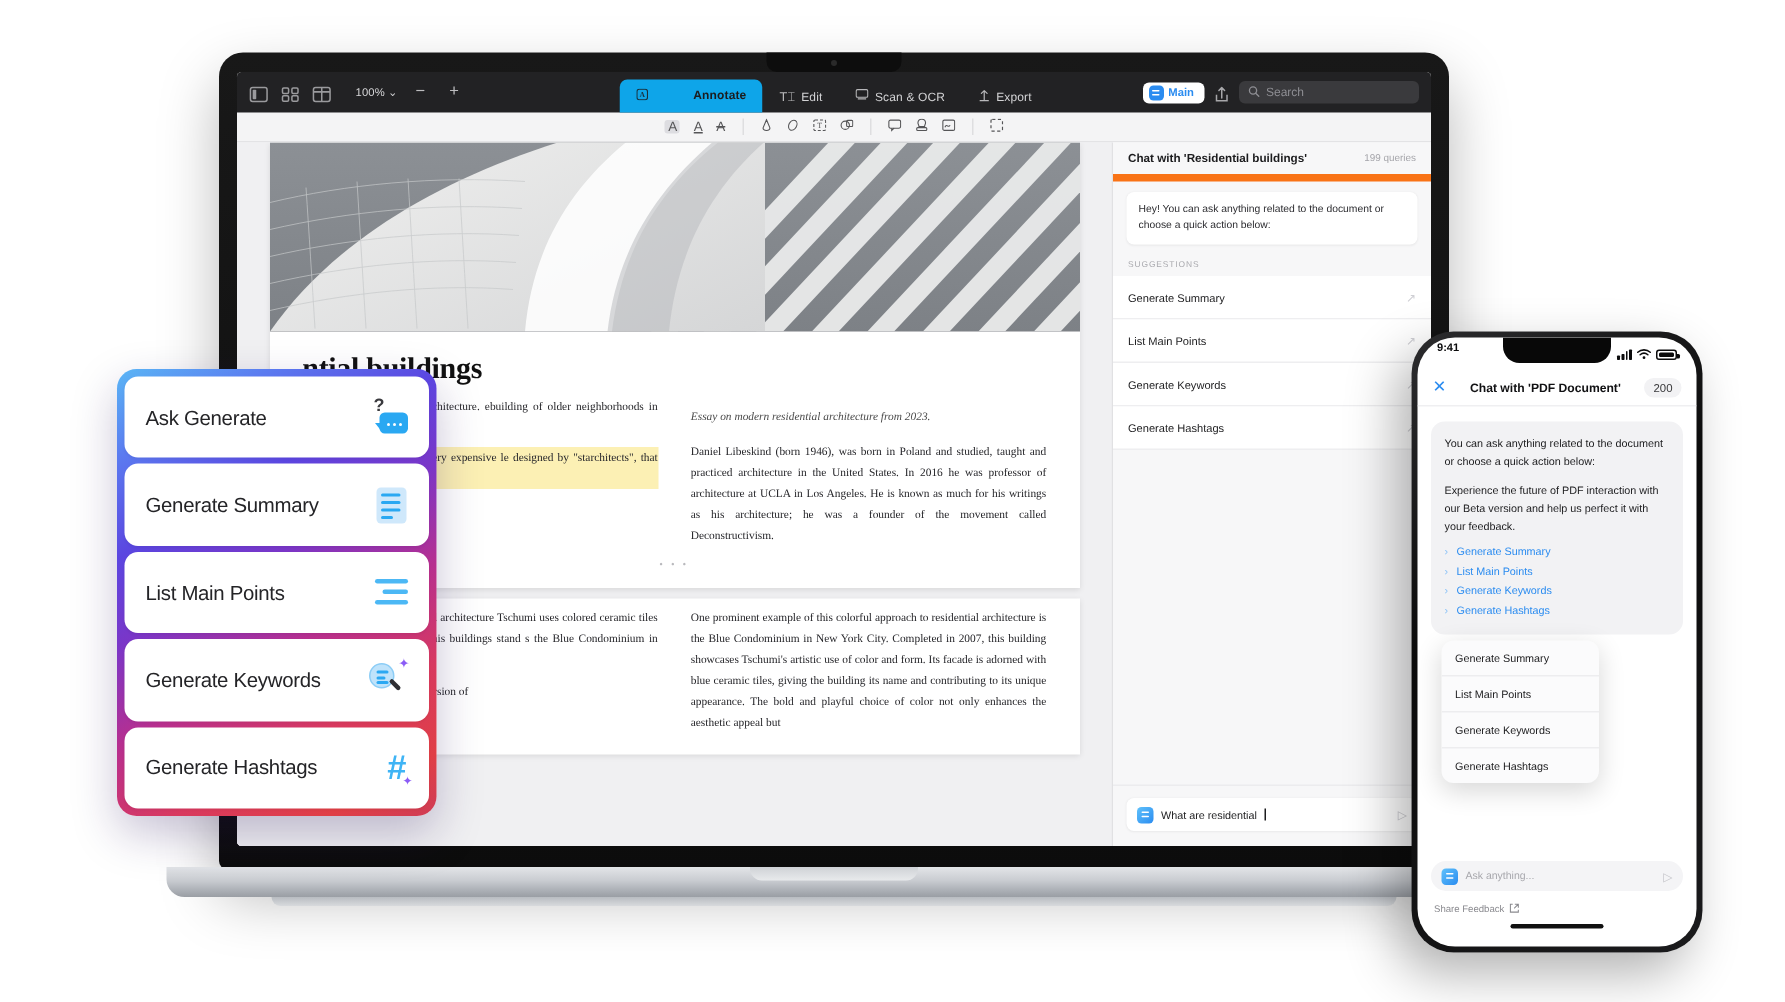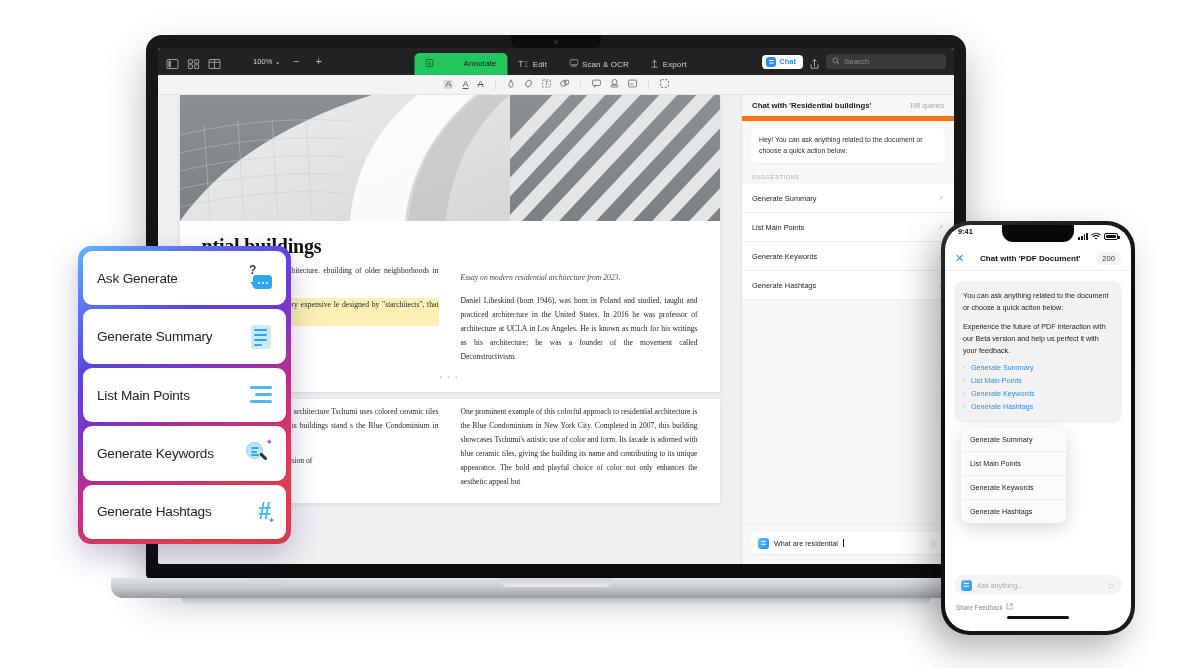--- a/index.html
+++ b/index.html
@@ -52,35 +52,35 @@
   }
 
   
   .app-topbar {
     height: 27px; background: #222224; display: flex; align-items: center;
     padding: 0 8px; gap: 8px; position: relative; flex: none;
   }
   .tb-icon { width: 13px; height: 12px; opacity: .72; display:inline-block; }
   .zoom-chip {
     color: #d6d6d8; font-size: 7.5px; display: flex; align-items: center; gap: 2px;
-    margin-left: 24px; letter-spacing: .1px; text-align: center;
+    margin-left: 8px; letter-spacing: .1px; text-align: center;
   }
   .zoom-btn { color:#bdbdbf; font-size: 11px; padding: 0 4px; line-height:1; }
   .tabs-wrap {
     position: absolute; left: 50%; transform: translateX(-50%);
     display: flex; align-items: flex-end; height: 27px; gap: 0;
   }
   .app-tab {
     display: flex; align-items: center; gap: 4px;
     font-size: 8px; color: #d3d3d5; padding: 5px 11px 6px 11px; height: 21px;
     letter-spacing: .1px; white-space: nowrap;
   }
   .app-tab.active {
-    background: #22c55e; color: #1c1c1e; border-radius: 5px 5px 0 0;
-    height: 22px; font-weight: 400; gap: 30px;
+    background: #0ea5e9; color: #1c1c1e; border-radius: 5px 5px 0 0;
+    height: 22px; font-weight: 700; gap: 30px;
   }
   .tab-gl { font-size: 8.5px; opacity: .85; }
   .topbar-right {
     margin-left: auto; display: flex; align-items: center; gap: 6px;
   }
   .chat-pill {
     background: #fff; border-radius: 4px; display: flex; align-items: center; gap: 3px;
     padding: 2px 7px 2px 4px; font-size: 7.5px; color: #2b8cf0; font-weight: 600;
   }
   .chat-pill .bub {
@@ -398,21 +398,21 @@
                     <line x1="1.2" y1="10" x2="8.8" y2="10" stroke="#d3d3d5" stroke-width="1"></line>
                   </svg>
               </span>
               <span>Export</span>
             </div>
           </div>
 
           <div class="topbar-right">
             <div class="chat-pill">
               <span class="bub"></span>
-              <span>Chat</span>
+              <span>Main</span>
             </div>
             <span class="share-ic">
               <svg viewBox="0 0 11 12" width="11" height="12">
                   <path d="M5.5 8.4V1.4M5.5 1.4 3.6 3.3M5.5 1.4 7.4 3.3" stroke="#c9c9cc" stroke-width="1" fill="none" stroke-linecap="round"></path>
                   <path d="M2 6.2v4h7v-4" stroke="#c9c9cc" stroke-width="1" fill="none"></path>
                 </svg>
             </span>
             <div class="search-box">
               <span>
                 <svg viewBox="0 0 10 10" width="8" height="8">

